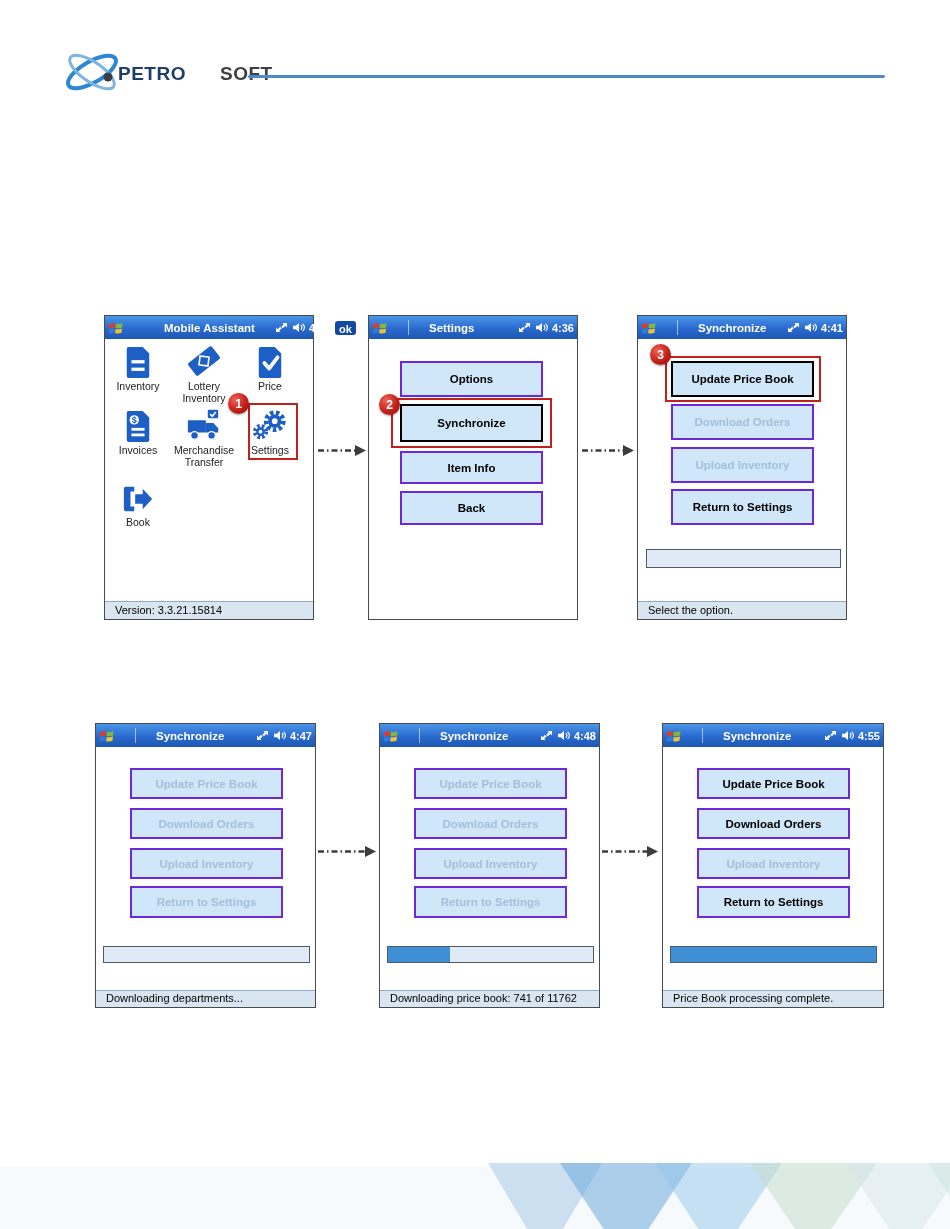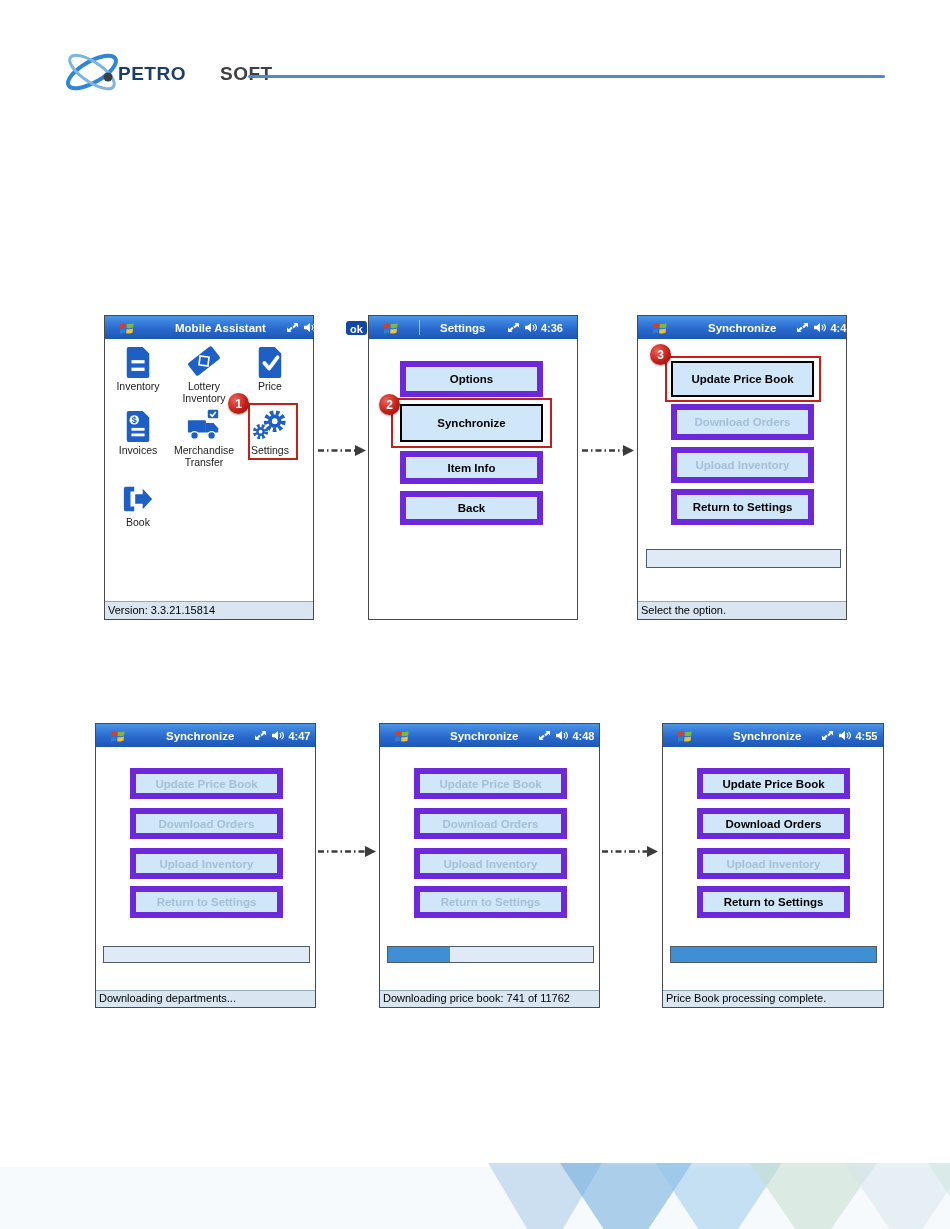--- a/index.html
+++ b/index.html
@@ -14,43 +14,43 @@
   .brand { position:absolute; left:62px; top:46px; height:56px; display:flex; align-items:center; }
   .brand-text { font-size:19px; font-weight:bold; letter-spacing:.5px; margin-left:-6px; }
   .brand-petro { color:#1c3e6b; }
   .brand-soft { color:#404040;margin-left:34px; }
   .header-rule { position:absolute; left:248px; top:75px; width:637px; height:3px; background:#4e89cc; border-radius:2px; }
 
   
   .device { position:absolute; background:#fff; border:1px solid #4a4a4a; }
   .titlebar { position:absolute; top:0; left:0; right:0; height:23px;
     background:linear-gradient(180deg,#4a95e8 0%,#2a6ace 55%,#1c57b2 100%);
-    display:flex; align-items:center; padding:0 14px; gap:20px; }
+    display:flex; align-items:center; padding:0 3px; gap:20px; }
   .tb-title { color:#fff; font-size:11.5px; font-weight:bold; white-space:nowrap; }
   .tb-sep { width:1px; height:15px; background:rgba(255,255,255,.55); }
   .tb-right { margin-left:auto; display:flex; align-items:center; gap:4px;justify-content:center; }
   .tb-time { color:#fff; font-size:11px; font-weight:bold; }
   .ok-btn { color:#fff; font-size:11px; font-weight:bold; background:#1247a3; border-radius:3px; padding:0 4px; height:14px; line-height:16px; }
   .tb-ic { display:flex; align-items:center; }
 
   
   .app { position:absolute; width:66px; text-align:center; }
   .app-icon { height:36px; display:flex; align-items:flex-end; justify-content:center; }
   .app-label { font-size:10.5px; color:#222; line-height:12px; margin-top:2px; }
 
   
-  .mbtn { position:absolute; background:#d0e6f9; border:6px solid #6d28d9;
+  .mbtn { position:absolute; background:#d0e6f9; border:2px solid #6d28d9;
     display:flex; align-items:center; justify-content:center;
     font-size:11.5px; font-weight:bold; color:#000; text-align:center; }
   .mbtn.disabled { color:#a4c0d9; }
   .mbtn.thick { border:2px solid #000; }
 
   
   .statusbar { position:absolute; left:0; right:0; bottom:0; height:18px; background:#d9e5f1;
-    border-top:1px solid #93a9c0; font-size:11px; color:#000; padding:2px 3px 0; white-space:nowrap; overflow:hidden; }
+    border-top:1px solid #93a9c0; font-size:11px; color:#000; padding:2px 10px 0; white-space:nowrap; overflow:hidden; }
   .statusbar.short { height:17px; padding-top:1px; }
   .progress { position:absolute; border:1px solid #4e5a66; background:#dfeaf6; }
   .progress-fill { height:100%; width:0%; background:#3e8fd4; }
 
   
   .redbox { position:absolute; border:2px solid #c2201b; z-index:4; }
   .badge { position:absolute; width:21px; height:21px; border-radius:50%;
     background:radial-gradient(circle at 35% 32%, #ef6258, #c21f17 55%, #8f100c);
     color:#fff; font-size:12px; font-weight:bold; display:flex; align-items:center; justify-content:center;
     box-shadow:0 1px 2px rgba(0,0,0,.4); z-index:5; }

